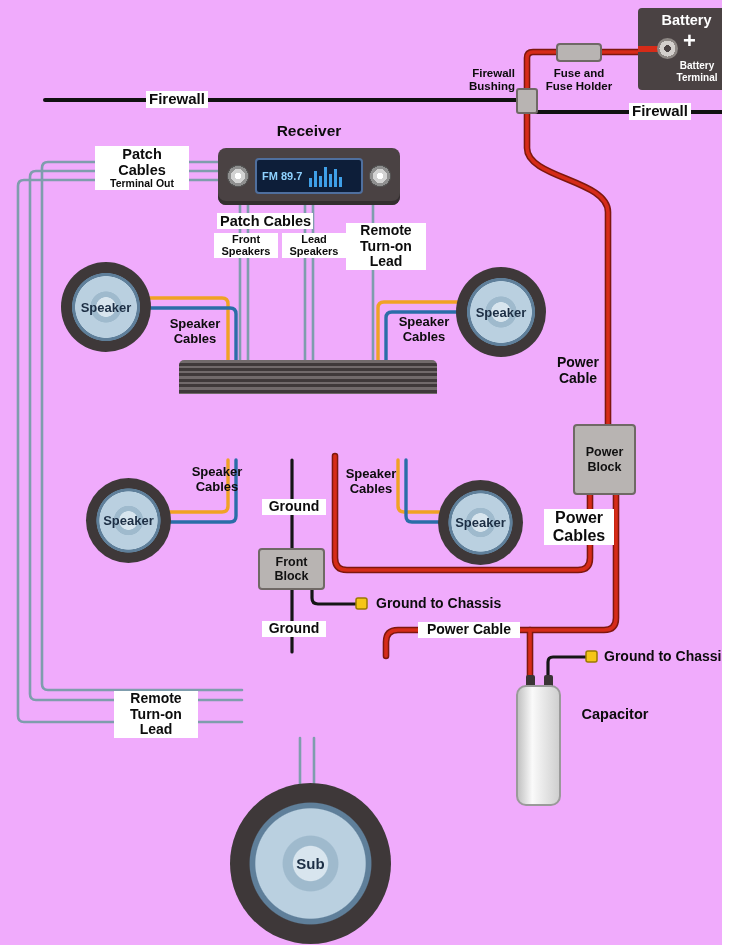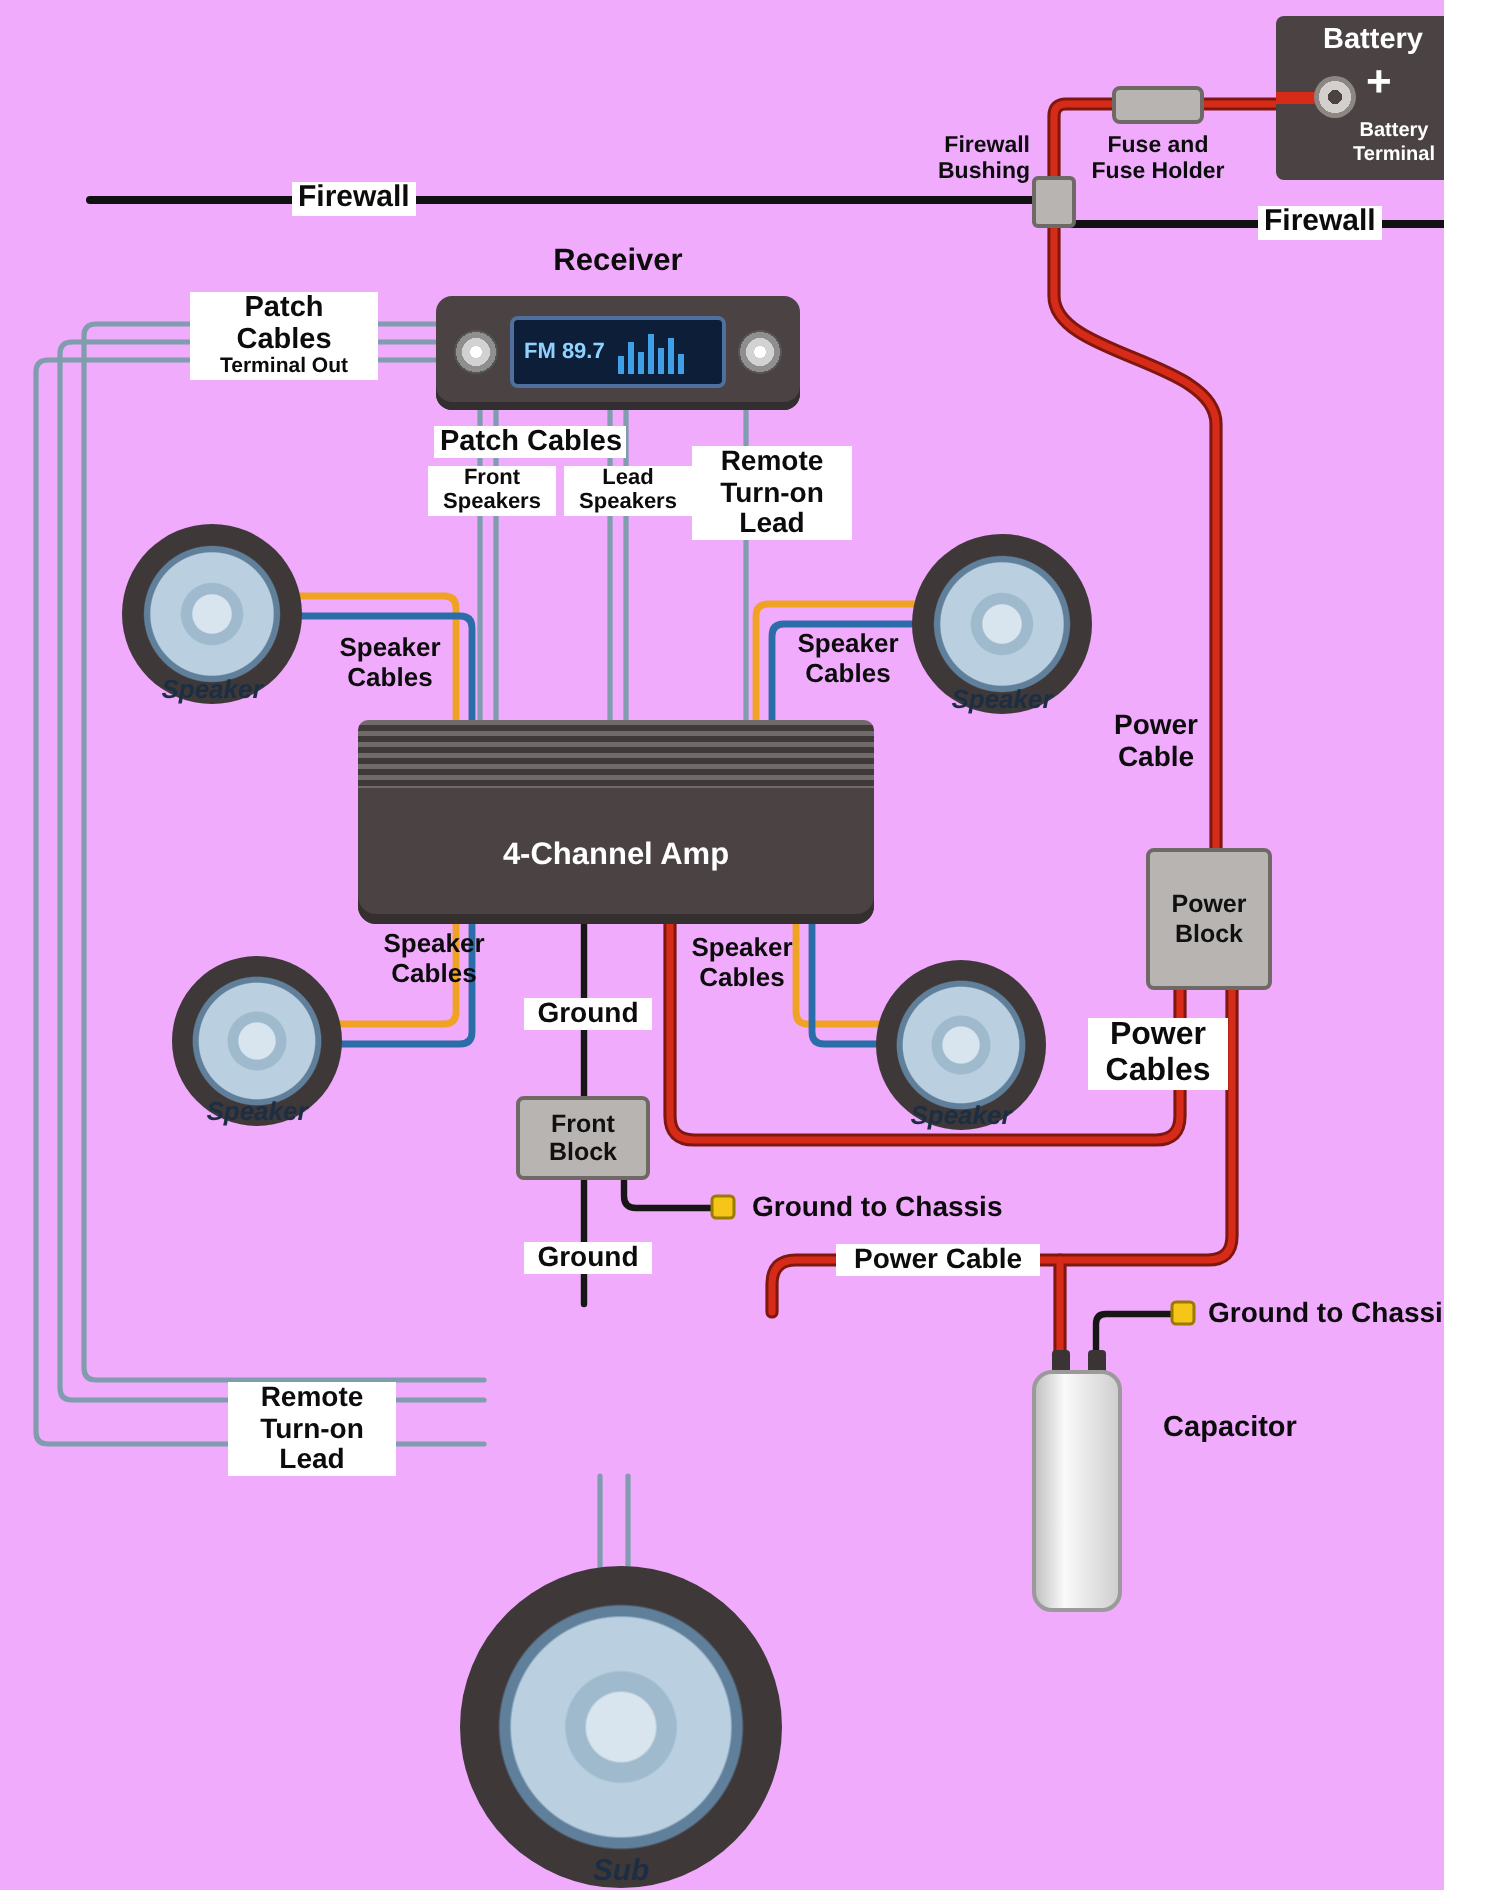--- a/index.html
+++ b/index.html
@@ -5,24 +5,24 @@
   html,body{margin:0;padding:0;background:#fff}
   .stage{position:relative;width:722px;height:945px;background:#f0abfc;overflow:hidden;
          font-family:"Liberation Sans",sans-serif}
   .wires{position:absolute;left:0;top:0;z-index:1}
   .lbl{position:absolute;font-weight:700;color:#0c0c0c;line-height:1.12;text-align:center;z-index:3}
   .wbg{background:#fff;padding:0 3px}
   .blockbox{position:absolute;background:#b8b4b2;border:2px solid #6f6965;border-radius:4px;
             display:flex;align-items:center;justify-content:center;text-align:center;
             font-weight:700;color:#111;z-index:2;box-sizing:border-box;line-height:1.15}
   
-  .speaker{position:absolute;z-index:2;border-radius:50%;display:flex;align-items:flex-end;justify-content:center;
+  .speaker{position:absolute;z-index:2;border-radius:50%;display:flex;align-items:center;justify-content:center;
     color:#1c2e44;font-weight:700;font-size:13px;
     background:radial-gradient(circle,#d8e5ee 0 15%,#9fbacd 16% 24%,#bad0e0 25% 48%,
-      #5f7f9a 49% 53%,#3e3839 54% 72%,#746d6e 73% 79%,#332e2d 80%);font-style:italic;}
+      #5f7f9a 49% 53%,#3e3839 54% 72%,#746d6e 73% 79%,#332e2d 80%);}
   
   .amp{position:absolute;z-index:2}
   .fins{background:repeating-linear-gradient(180deg,#716a6b 0 2.5px,#3f393a 2.5px 5.5px);
         border-radius:5px 5px 0 0}
   .ampbody{background:#4a4243;border-radius:0 0 9px 9px;display:flex;align-items:center;justify-content:center;
            color:#fff;font-weight:700;box-shadow:inset 0 -5px 0 #352f30}
   
   .receiver{position:absolute;left:218px;top:148px;width:182px;height:57px;background:#4a4243;
             border-radius:8px;z-index:2;box-shadow:inset 0 -4px 0 #332e2f}
   .knob{position:absolute;width:22px;height:22px;border-radius:50%;
@@ -166,21 +166,20 @@
     <span>Speaker</span>
     </div>
 
   <div class="lbl" style="left:162px;top:317px;width:66px;font-size:13px">Speaker Cables</div>
   <div class="lbl" style="left:392px;top:315px;width:64px;font-size:13px">Speaker Cables</div>
   <div class="lbl" style="left:184px;top:465px;width:66px;font-size:13px">Speaker Cables</div>
   <div class="lbl" style="left:340px;top:467px;width:62px;font-size:13px">Speaker Cables</div>
 
   <div class="amp" style="left:179px;top:360px;width:258px">
     <div class="fins" style="height:34px"></div>
-    <div class="ampbody" style="height:68px;font-size:15.5px">4-Channel Amp</div>
   </div>
 
   <div class="lbl wbg" style="left:262px;top:499px;width:58px;font-size:14px">Ground</div>
   <div class="blockbox" style="left:258px;top:548px;width:67px;height:42px;font-size:12.5px">Front Block</div>
   <div class="lbl" style="left:376px;top:596px;width:150px;font-size:14px;text-align:left;white-space:nowrap">Ground to Chassis</div>
   <div class="lbl wbg" style="left:262px;top:621px;width:58px;font-size:14px">Ground</div>
 
   <div class="lbl" style="left:552px;top:355px;width:52px;font-size:14px">Power Cable</div>
   <div class="blockbox" style="left:573px;top:424px;width:63px;height:71px;font-size:12.5px">Power Block</div>
   <div class="lbl wbg" style="left:544px;top:509px;width:64px;font-size:16px">Power Cables</div>

